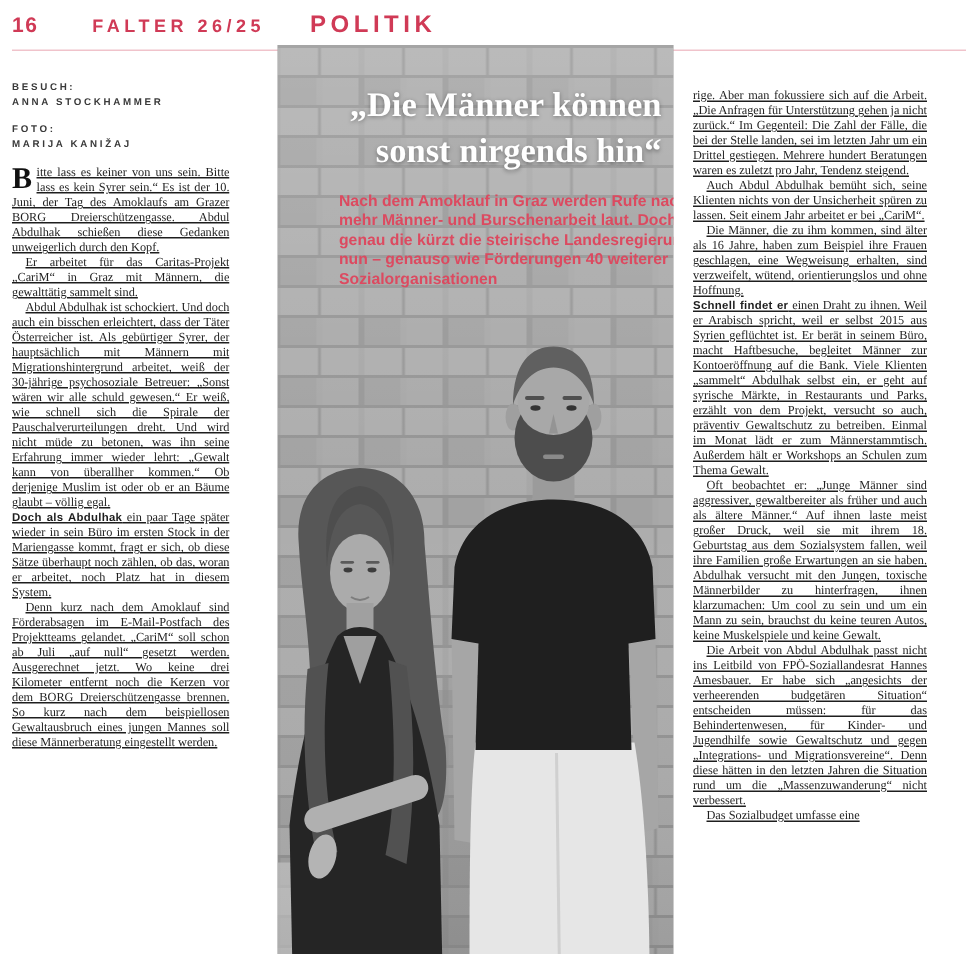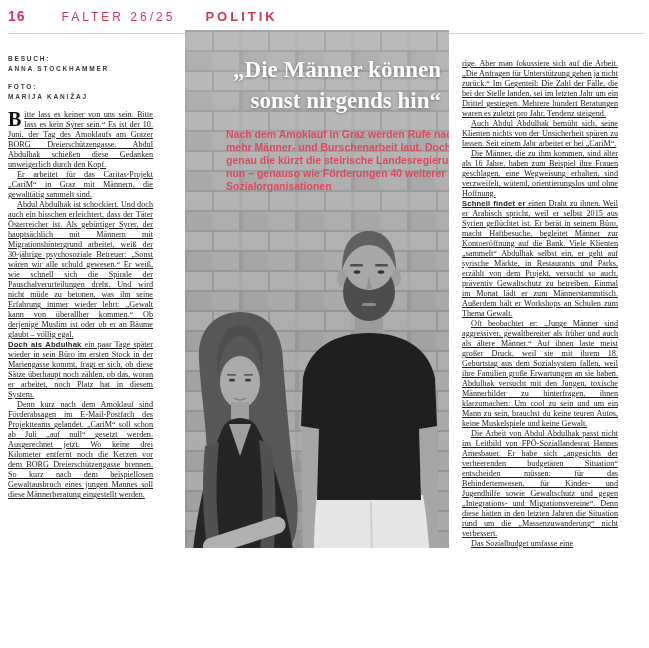--- a/index.html
+++ b/index.html
@@ -1,29 +1,29 @@
 <!DOCTYPE html>
 <html lang="de"><head>
 <meta charset="utf-8">
 <style>
   * { margin:0; padding:0; box-sizing:border-box; }
   html,body { background:#ffffff; }
   .page {
-    position:relative; width:649px; height:548px; background:#fff;
+    position:relative; width:649px; height:636px; background:#fff;
     overflow:hidden; font-family:"Liberation Serif", serif; color:#222;
   }
   
   .masthead {
     position:absolute; left:8px; top:8px; right:8px;
     display:flex; align-items:baseline;
     font-family:"Liberation Sans", sans-serif; color:#d03a56;
   }
   .page-num { font-size:14px; font-weight:800; letter-spacing:1px; margin-right:16px; }
-  .mast-title { font-size:12px; font-weight:400; letter-spacing:3px; margin-right:30px;padding-left:20px; }
-  .mast-section { font-size:13px; font-weight:700; letter-spacing:3px; }
+  .mast-title { font-size:12px; font-weight:700; letter-spacing:3px; margin-right:30px;padding-left:20px; }
+  .mast-section { font-size:16px; font-weight:700; letter-spacing:3px; }
   .head-rule { position:absolute; left:8px; right:5px; top:33px; height:1px; background:#f0c3cb; }
 
   
   .byline { position:absolute; left:8px; top:55px; width:150px;
     font-family:"Liberation Sans", sans-serif; color:#3a3a3a; }
   .byline-group { margin-bottom:11px; }
   .byline-label { font-size:6.5px; font-weight:700; letter-spacing:1.8px; margin-bottom:3px; }
   .byline-name  { font-size:6.5px; font-weight:700; letter-spacing:1.8px; }
 
   

